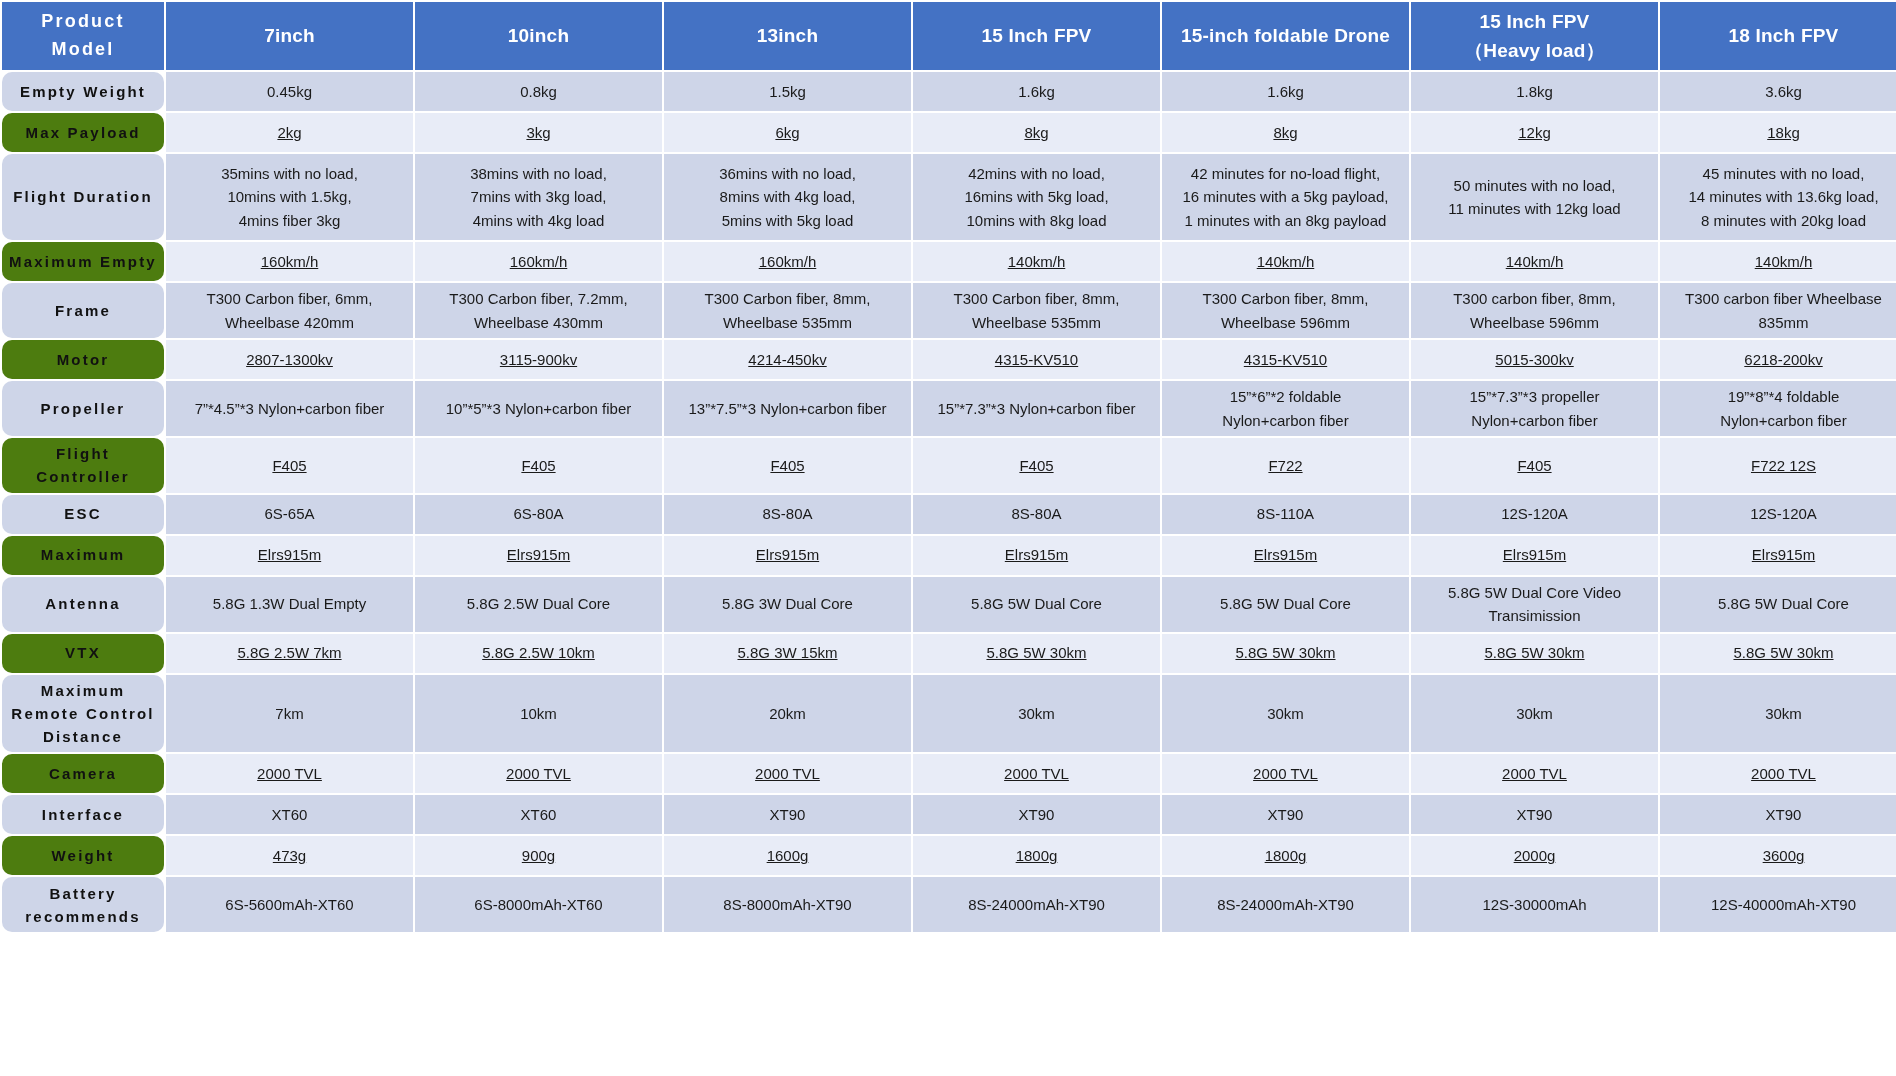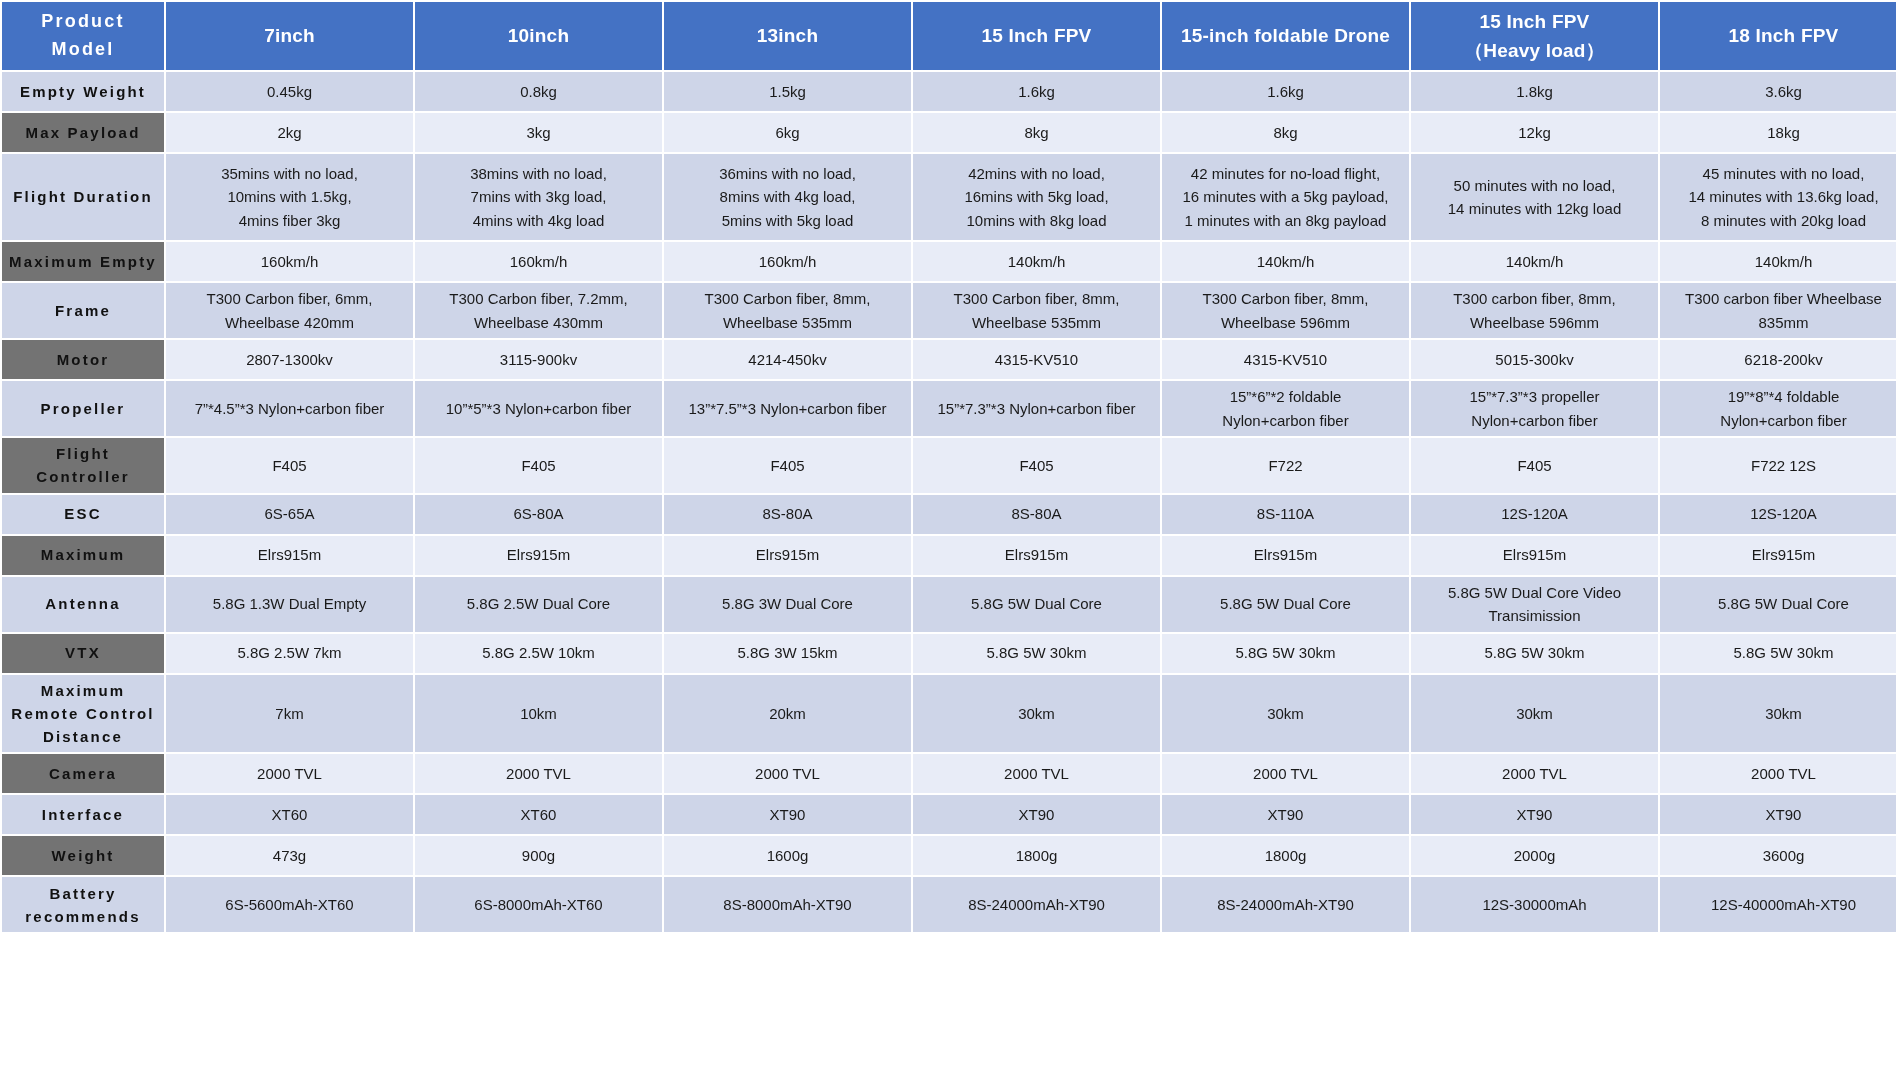--- a/index.html
+++ b/index.html
@@ -38,31 +38,33 @@
     font-size:18px;
     margin-left:24px;
   }
   
   #spec-table tbody th{
     background:#ced5e8;
     font-size:15px;
     font-weight:bold;
     letter-spacing:2.2px;
     color:#111111;
+    border-radius:10px;
   }
   #spec-table tbody tr.alt th{
-    background:#737373;
+    background:#4d7c0f;
   }
   #spec-table tbody td{
     background:#ced5e8;
     font-size:15px;
     font-weight:normal;
   }
   #spec-table tbody tr.alt td{
     background:#e8ecf7;
+    text-decoration:underline;
   }
   col.label-col{width:162px;}
   col.data-col{width:247px;}
   .cell-lines span{display:block;}
   .r-xtall{height:86px;}
   .r-med{height:55px;}
   .r-norm{height:39px;}
 </style>
 </head>
 <body>
@@ -111,21 +113,21 @@
         <td><span class="cell-lines"><span>12kg</span></span></td>
         <td><span class="cell-lines"><span>18kg</span></span></td>
       </tr>
       <tr class="r-xtall">
         <th><span class="cell-lines"><span>Flight Duration</span></span></th>
         <td><span class="cell-lines"><span>35mins with no load,</span><span>10mins with 1.5kg,</span><span>4mins fiber 3kg</span></span></td>
         <td><span class="cell-lines"><span>38mins with no load,</span><span>7mins with 3kg load,</span><span>4mins with 4kg load</span></span></td>
         <td><span class="cell-lines"><span>36mins with no load,</span><span>8mins with 4kg load,</span><span>5mins with 5kg load</span></span></td>
         <td><span class="cell-lines"><span>42mins with no load,</span><span>16mins with 5kg load,</span><span>10mins with 8kg load</span></span></td>
         <td><span class="cell-lines"><span>42 minutes for no-load flight,</span><span>16 minutes with a 5kg payload,</span><span>1 minutes with an 8kg payload</span></span></td>
-        <td><span class="cell-lines"><span>50 minutes with no load,</span><span>14 minutes with 12kg load</span></span></td>
+        <td><span class="cell-lines"><span>50 minutes with no load,</span><span>11 minutes with 12kg load</span></span></td>
         <td><span class="cell-lines"><span>45 minutes with no load,</span><span>14 minutes with 13.6kg load,</span><span>8 minutes with 20kg load</span></span></td>
       </tr>
       <tr class="alt r-norm">
         <th><span class="cell-lines"><span>Maximum Empty</span></span></th>
         <td><span class="cell-lines"><span>160km/h</span></span></td>
         <td><span class="cell-lines"><span>160km/h</span></span></td>
         <td><span class="cell-lines"><span>160km/h</span></span></td>
         <td><span class="cell-lines"><span>140km/h</span></span></td>
         <td><span class="cell-lines"><span>140km/h</span></span></td>
         <td><span class="cell-lines"><span>140km/h</span></span></td>

